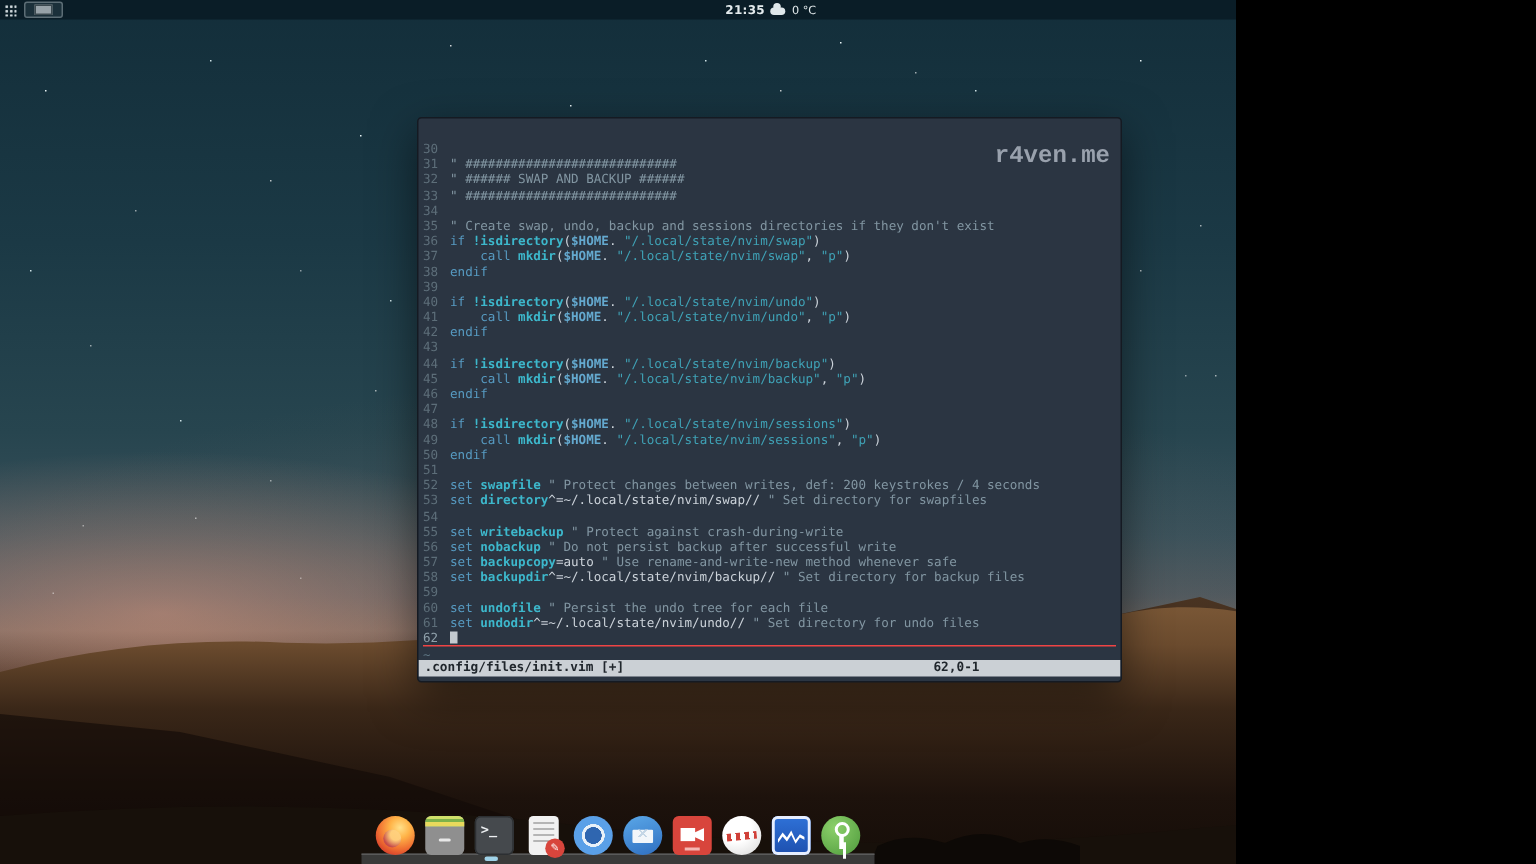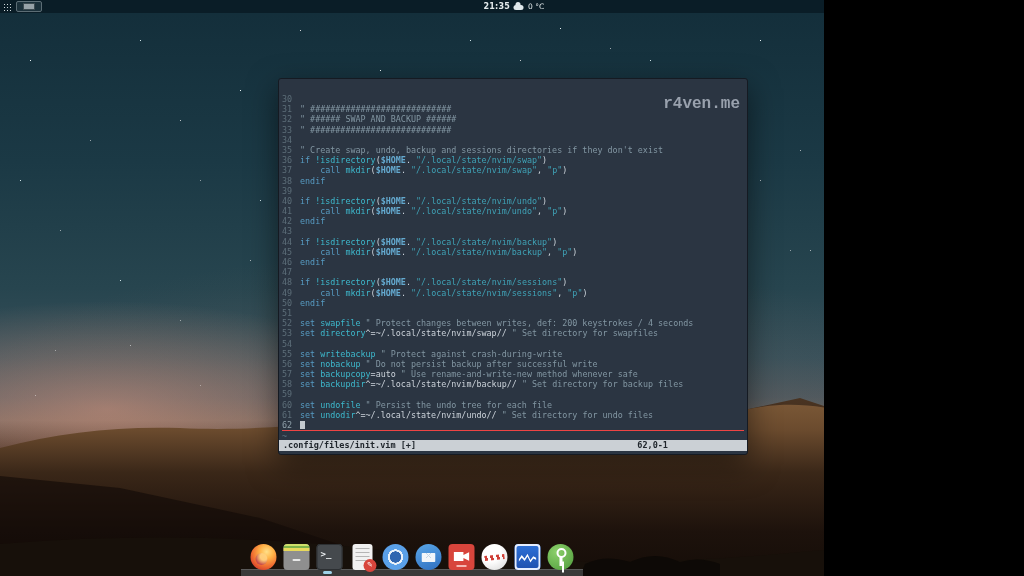--- a/index.html
+++ b/index.html
@@ -59,26 +59,26 @@
   .dot.y{background:#dcb550;} .dot.g{background:#8bbf56;} .dot.r{background:#dd5a4f;}
   .watermark{position:absolute;right:7px;top:16px;font-size:16px;font-weight:bold;color:#99a1ad;z-index:5;
     font-family:Liberation Mono, monospace;}
   .vim{position:absolute;left:0;right:0;top:13px;bottom:14px;padding:2px 0 0 3px;overflow:hidden;
     font-family:"DejaVu Sans Mono",monospace;font-size:8.4px;line-height:10.2px;white-space:pre;}
   .row{height:10.2px;}
   .row .ln{display:inline-block;width:12px;margin-right:6px;color:#5d6e79;}
   .row.cur{border-bottom:1px solid #ef4444;width:462px;}
   .row.cur .ln{color:#8fa0aa;}
   .cursor{display:inline-block;width:5px;height:8px;background:#c3cad0;vertical-align:-1px;}
-  .k{color:#579bc2;} .f{color:#3db8cc;font-weight:normal;} .s{color:#3fa2b6;}
+  .k{color:#579bc2;} .f{color:#3db8cc;font-weight:bold;} .s{color:#3fa2b6;}
   .c{color:#8296a2;} .v{color:#64a9cf;font-weight:bold;} .n{color:#ccd3da;}
   .tilde-row{color:#5d7482;height:10.2px;}
   .statusline{position:absolute;left:0;right:0;bottom:3px;height:11px;background:#cbd0d5;color:#20262c;
     font-family:"DejaVu Sans Mono",monospace;font-size:8.5px;font-weight:bold;line-height:11px;padding:0 4px;box-sizing:border-box;}
-  .sl-pos{position:absolute;right:79px;top:0;text-align:center;}
+  .sl-pos{position:absolute;right:94px;top:0;text-align:center;}
   .sl-scroll{position:absolute;right:4px;top:16px;}
   
   .dock-strip{position:absolute;bottom:0;left:50%;transform:translateX(-50%);width:342px;height:6px;
     background:rgba(62,62,62,.92);border-top:1px solid #5a5a5a;z-index:10;}
   .dock-indicator{position:absolute;left:82px;top:1px;width:9px;height:3px;border-radius:2px;background:#9fd2e8;}
   .dock{position:absolute;bottom:6px;left:50%;transform:translateX(-50%);display:flex;gap:7px;z-index:11;}
   .di{width:26px;height:26px;position:relative;}
   .di-firefox{border-radius:50%;background:radial-gradient(circle at 62% 30%,#ffe08a 0%,#ffb347 28%,#f07032 58%,#d9442c 78%,#a32d60 100%);}
   .di-firefox::after{content:"";position:absolute;left:5px;top:9px;width:12px;height:12px;border-radius:50%;
     background:radial-gradient(circle at 70% 30%,rgba(255,209,128,.9) 0 30%,rgba(163,45,96,.55) 70%);}

